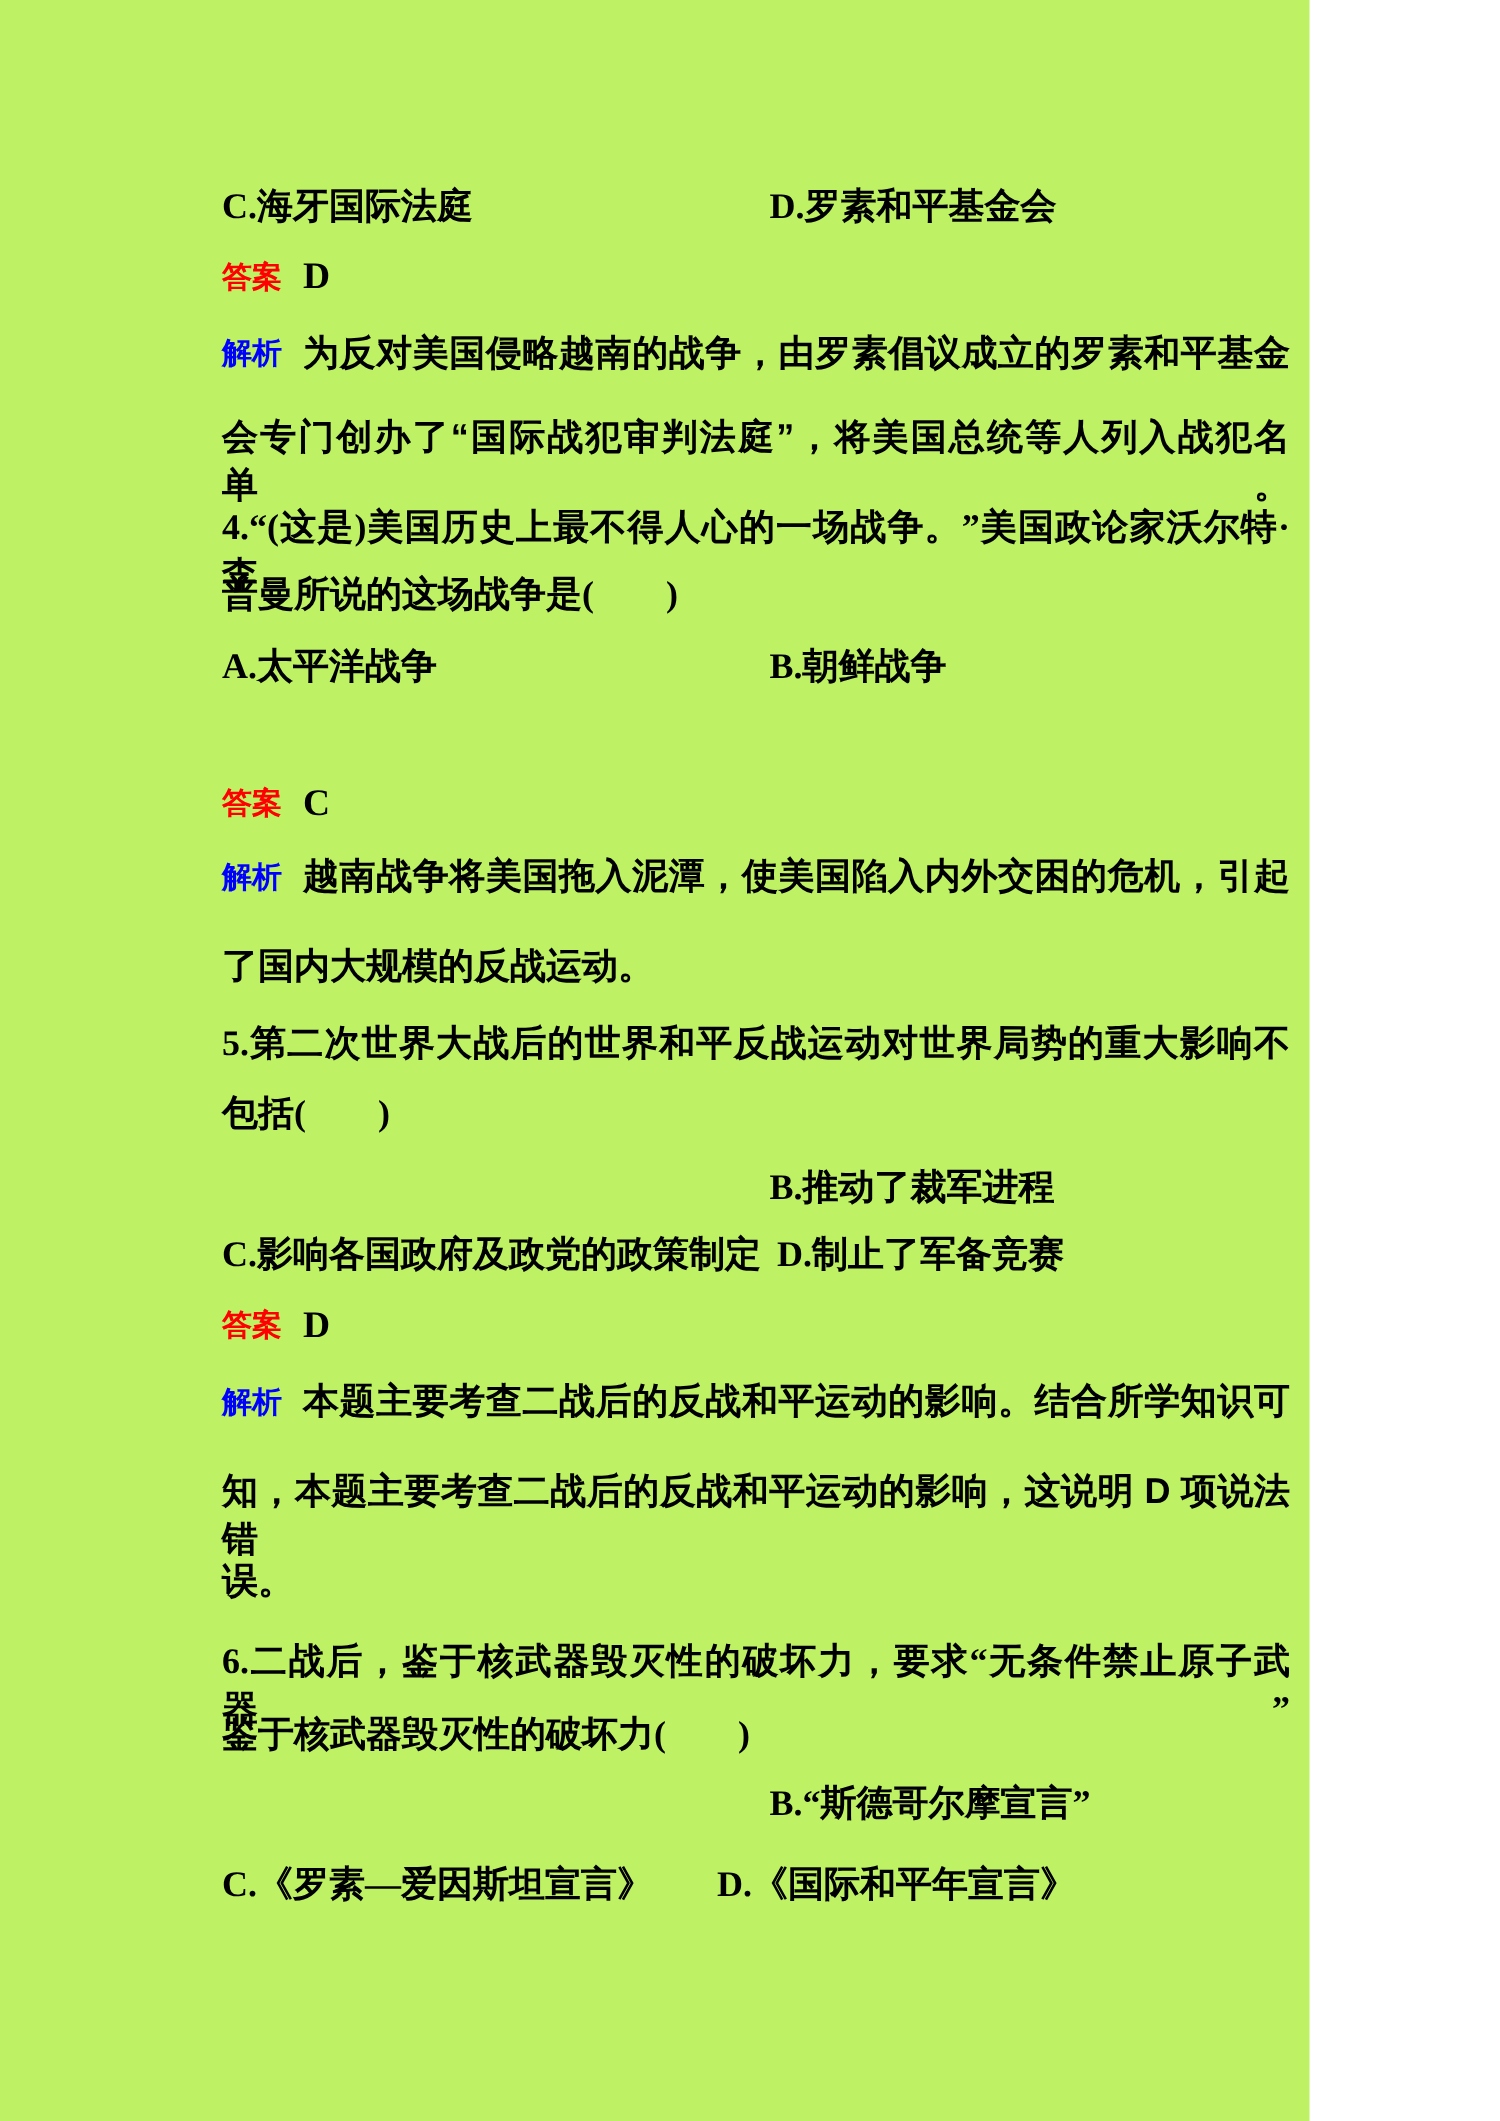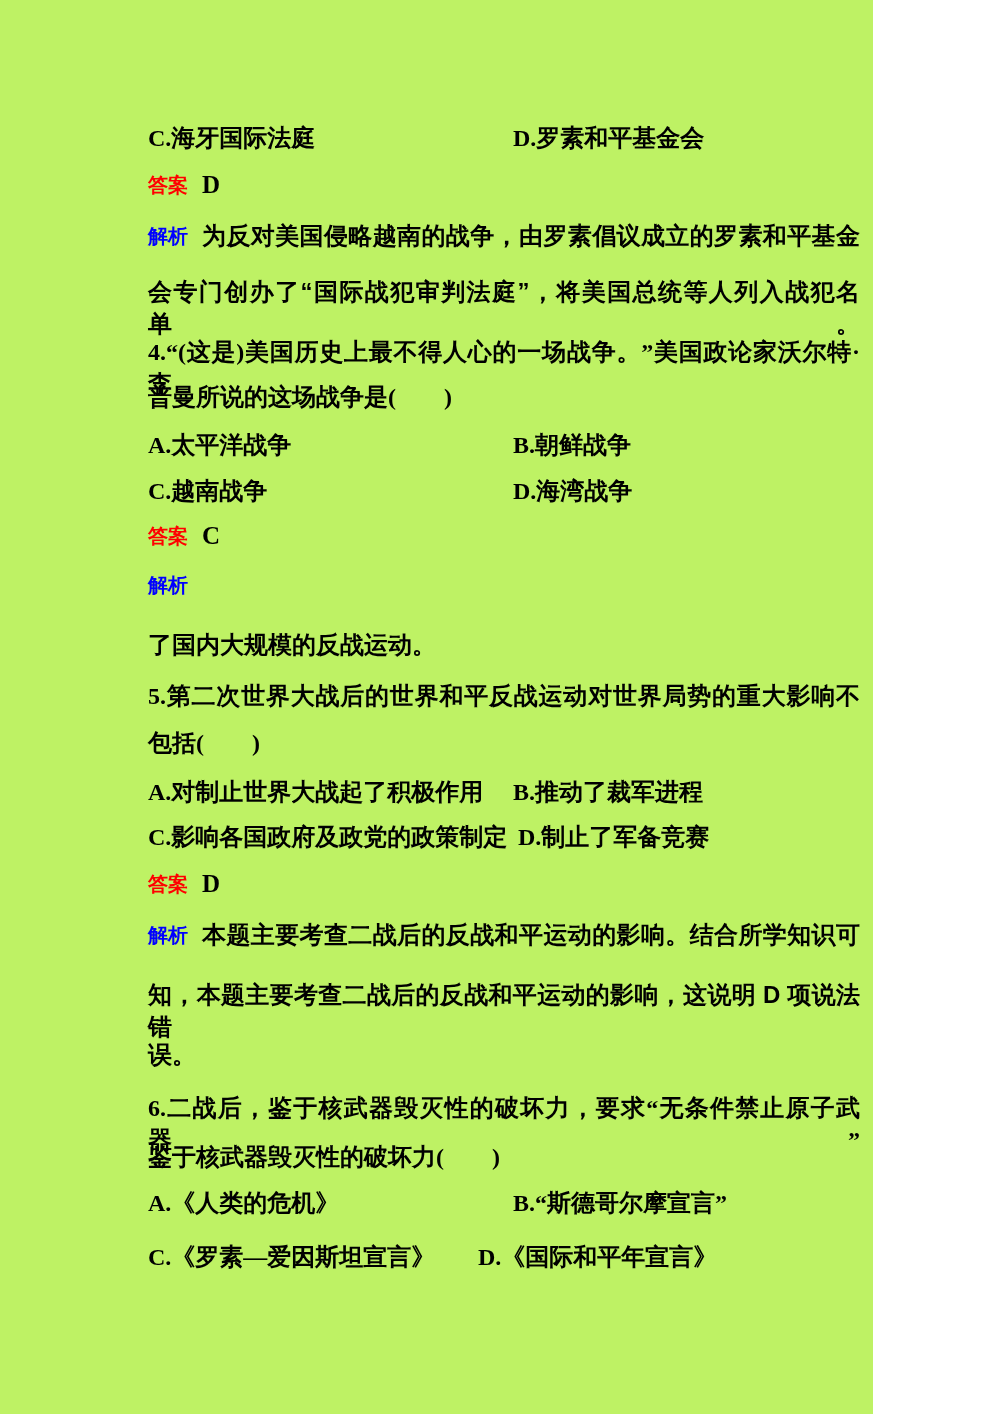--- a/index.html
+++ b/index.html
@@ -88,40 +88,36 @@
   </div>
   <div class="line hei just" style="top:276px">会专门创办了“国际战犯审判法庭”，将美国总统等人列入战犯名单。</div>
 
   <div class="line serif just" style="top:336px">4.“(这是)美国历史上最不得人心的一场战争。”美国政论家沃尔特·李</div>
   <div class="line serif" style="top:381px">普曼所说的这场战争是(　　)</div>
 
   <div class="line serif" style="top:429px">
     <span class="opt opt-l">A.太平洋战争</span>
     <span class="opt opt-r">B.朝鲜战争</span>
   </div>
-  <div class="line serif" style="top:475px">
-    <span class="opt opt-l">C.越南战争</span>
-    <span class="opt opt-r">D.海湾战争</span>
-  </div>
 
   <div class="line" style="top:520px">
     <span class="lbl lbl-red">答案</span>
     <span class="ans-letter">C</span>
   </div>
 
   <div class="line" style="top:569px">
     <span class="lbl lbl-blue">解析</span>
+    <span class="hei after-lbl just">越南战争将美国拖入泥潭，使美国陷入内外交困的危机，引起</span>
   </div>
   <div class="line hei" style="top:629px">了国内大规模的反战运动。</div>
 
   <div class="line serif just" style="top:680px">5.第二次世界大战后的世界和平反战运动对世界局势的重大影响不</div>
   <div class="line serif" style="top:727px">包括(　　)</div>
 
   <div class="line serif" style="top:776px">
-    <span class="opt opt-l">A.对制止世界大战起了积极作用</span>
     <span class="opt opt-r">B.推动了裁军进程</span>
   </div>
   <div class="line serif" style="top:821px">
     <span class="opt opt-l">C.影响各国政府及政党的政策制定</span>
     <span class="opt" style="left:370px">D.制止了军备竞赛</span>
   </div>
 
   <div class="line" style="top:868px">
     <span class="lbl lbl-red">答案</span>
     <span class="ans-letter">D</span>
@@ -131,21 +127,20 @@
     <span class="lbl lbl-blue">解析</span>
     <span class="hei after-lbl just">本题主要考查二战后的反战和平运动的影响。结合所学知识可</span>
   </div>
   <div class="line hei just" style="top:979px">知，本题主要考查二战后的反战和平运动的影响，这说明 D 项说法错</div>
   <div class="line hei" style="top:1039px">误。</div>
 
   <div class="line serif just" style="top:1092px">6.二战后，鉴于核武器毁灭性的破坏力，要求“无条件禁止原子武器”</div>
   <div class="line serif" style="top:1141px">鉴于核武器毁灭性的破坏力(　　)</div>
 
   <div class="line serif" style="top:1187px">
-    <span class="opt opt-l">A.《人类的危机》</span>
     <span class="opt opt-r">B.“斯德哥尔摩宣言”</span>
   </div>
   <div class="line serif" style="top:1241px">
     <span class="opt opt-l">C.《罗素—爱因斯坦宣言》</span>
     <span class="opt opt-r2">D.《国际和平年宣言》</span>
   </div>
 
 </div>
 
 </body></html>

